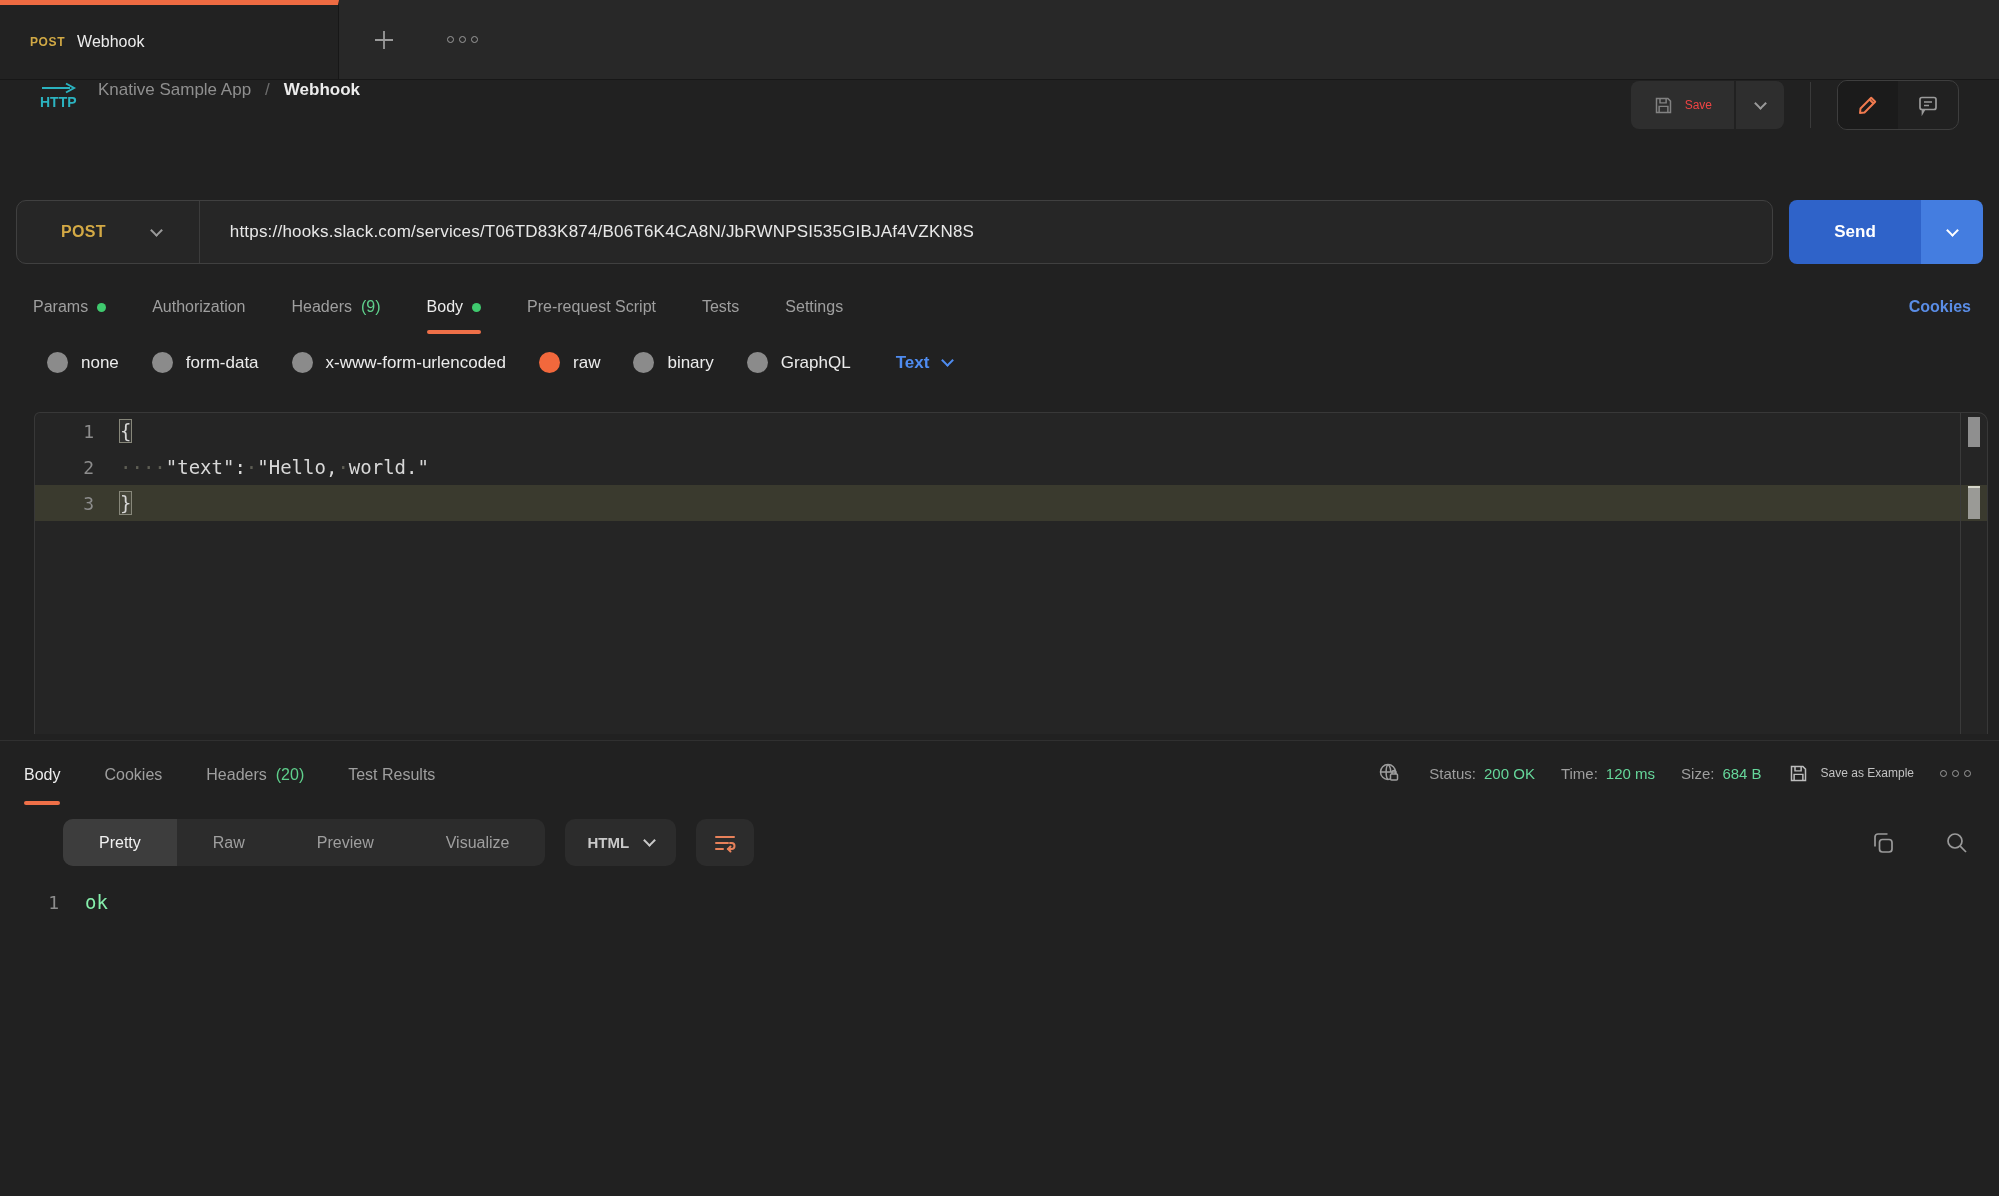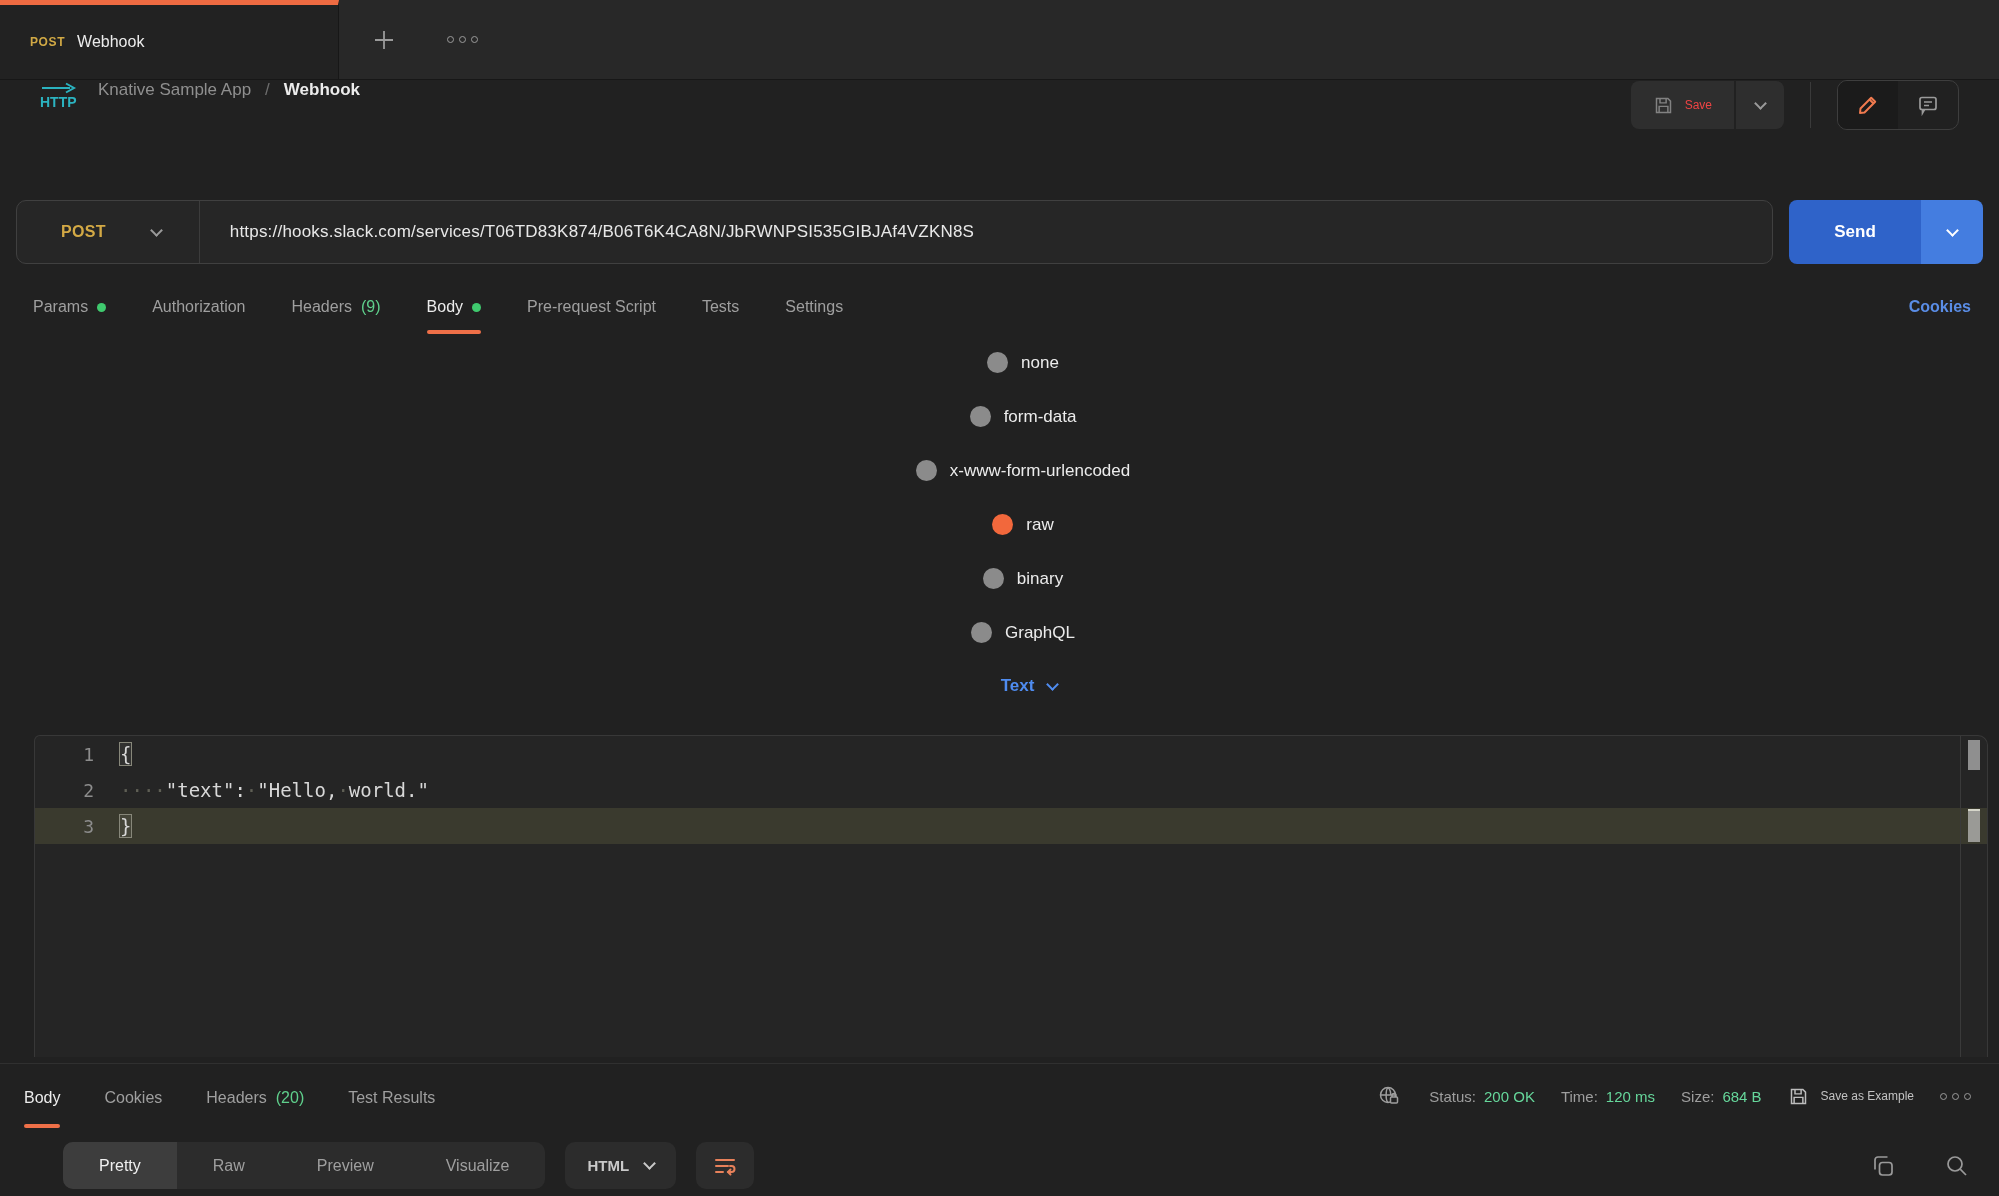--- a/index.html
+++ b/index.html
@@ -52,21 +52,21 @@
   .send-chev { width:62px; background:#447de0; display:flex; align-items:center; justify-content:center; color:#fff; }
   
   .req-tabs { display:flex; align-items:flex-end; gap:46px; margin:20px 28px 0 33px; font-size:16px; color:#9f9f9f; }
   .rtab { display:flex; align-items:center; gap:9px; padding:14px 0 18px; position:relative; cursor:pointer; }
   .rtab.active { color:#ececec; }
   .rtab.active::after { content:""; position:absolute; left:0; right:0; bottom:0; height:4px; border-radius:2px; background:#ef7048; }
   .rtab-count { color:#5fd08c; }
   .gdot { width:9px; height:9px; border-radius:50%; background:#3fca6e; }
   .cookies-link { margin-left:auto; color:#5a8de6; font-weight:700; padding-bottom:18px; cursor:pointer; }
   
-  .radio-row { display:flex; align-items:center; gap:33px; margin:18px 0 0 47px; font-size:17px; color:#ececec;flex-direction:column; }
+  .radio-row { display:flex; align-items:center; gap:33px; margin:18px 0 0 47px; font-size:17px; color:#ececec; }
   .radio-opt { display:flex; align-items:center; gap:13px; cursor:pointer; }
   .radio { width:21px; height:21px; border-radius:50%; background:#8b8b8b; }
   .radio.selected { background:#f2683c; }
   .fmt-select { display:flex; align-items:center; gap:14px; color:#4f8cf0; font-weight:700; margin-left:12px; cursor:pointer; }
   
   .editor { position:relative; margin:39px 11px 0 34px; height:322px; background:#252525; border:1px solid #383838; border-bottom:none; border-radius:6px 10px 0 0; font-family:"DejaVu Sans Mono", monospace; font-size:19px; overflow:hidden; }
   .eline { display:flex; align-items:center; height:36px; }
   .eline.hl { background:#3a3a2e; }
   .gutter { width:85px; text-align:right; padding-right:26px; color:#8d8d8d; font-size:18px; flex:none; }
   .seg-code { color:#d8d8d8; white-space:pre; }

